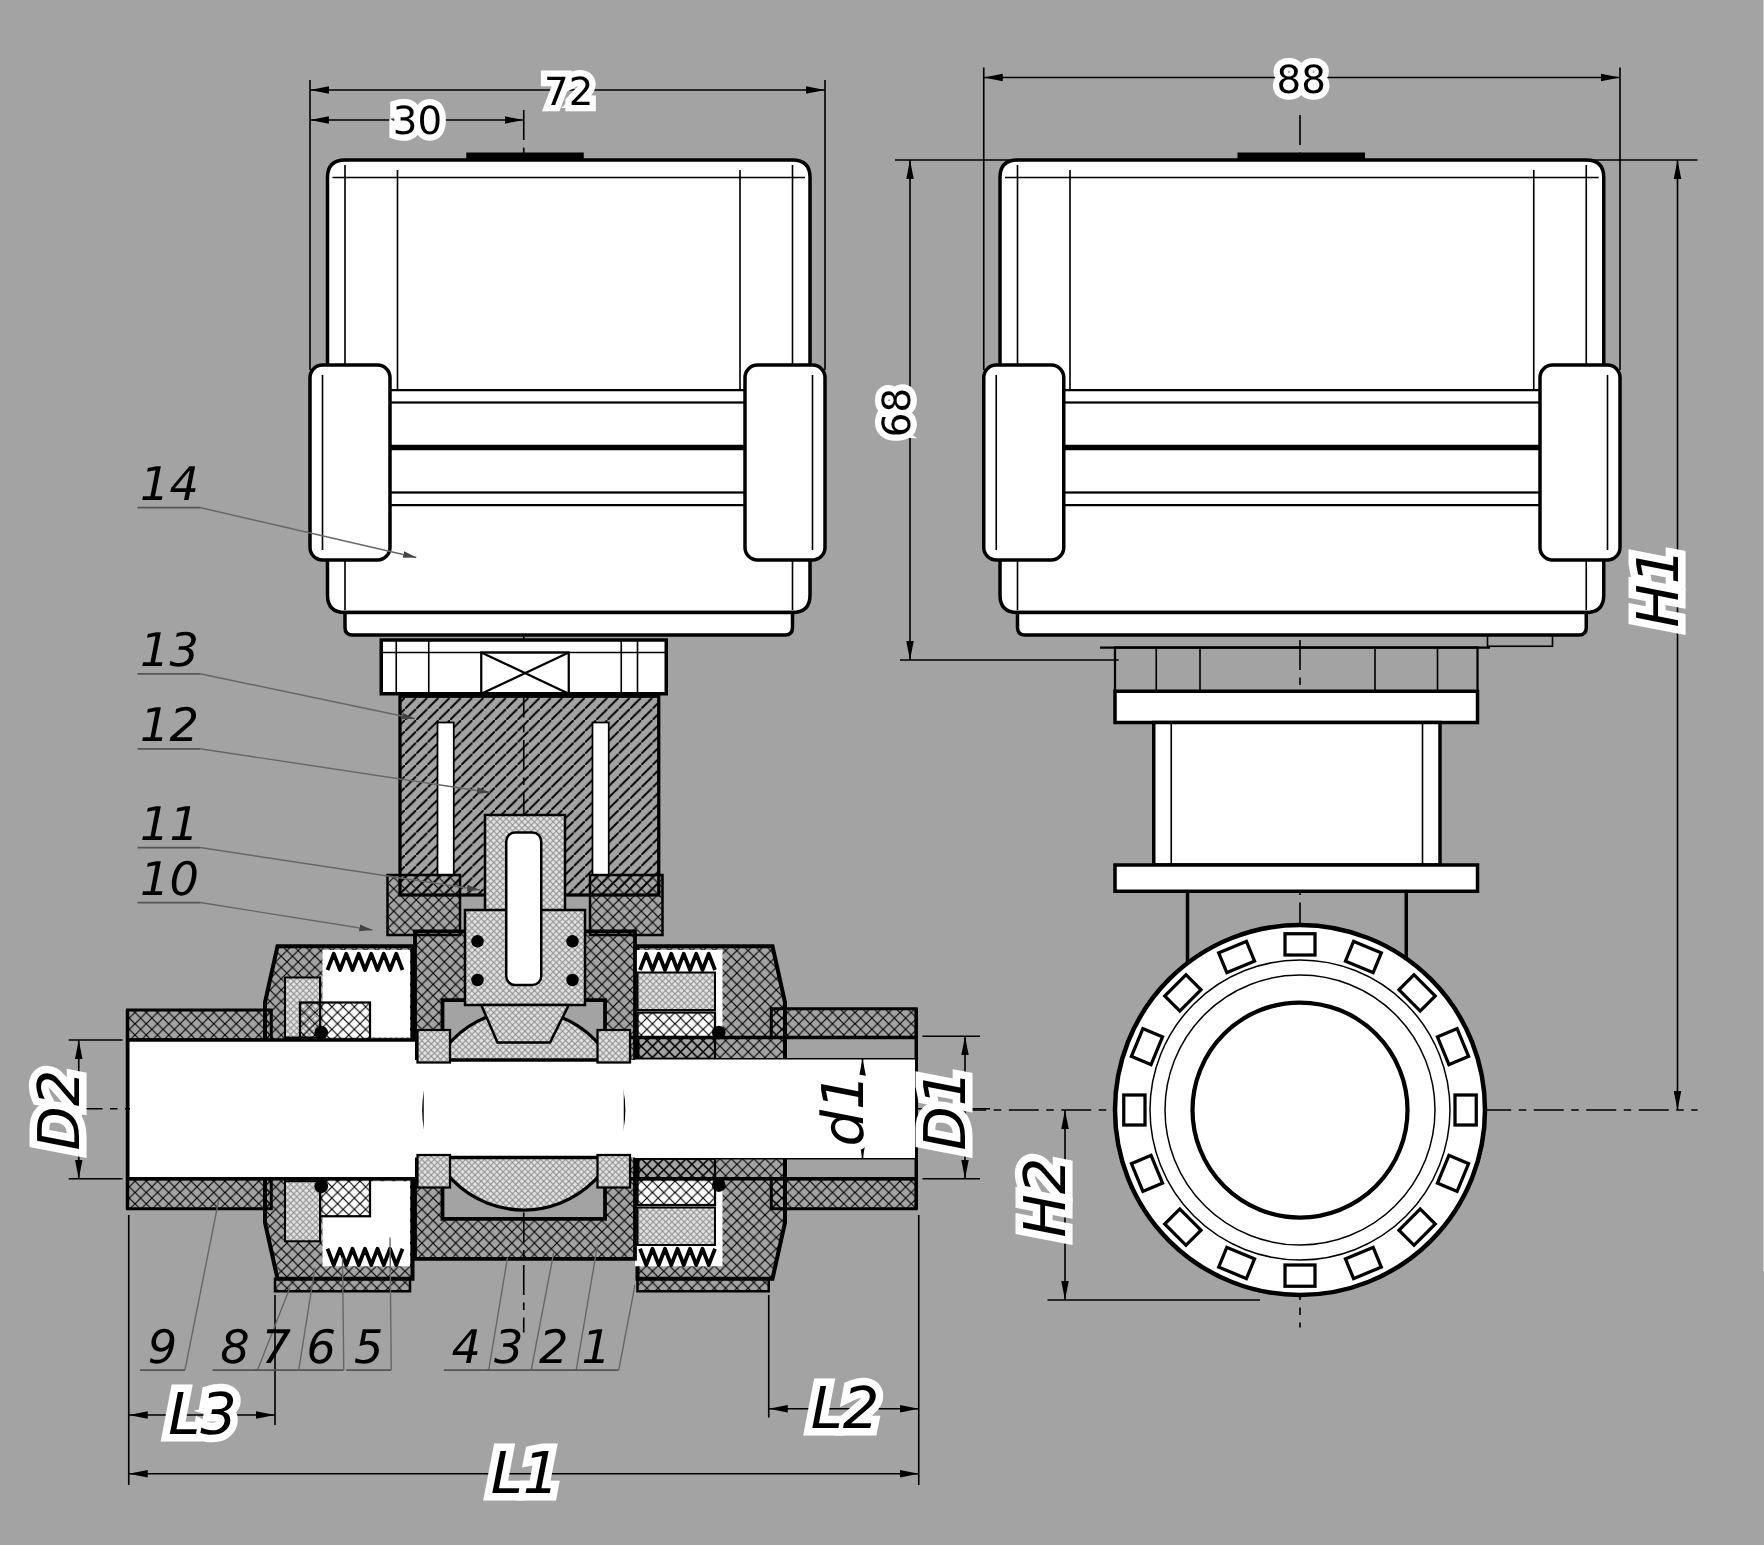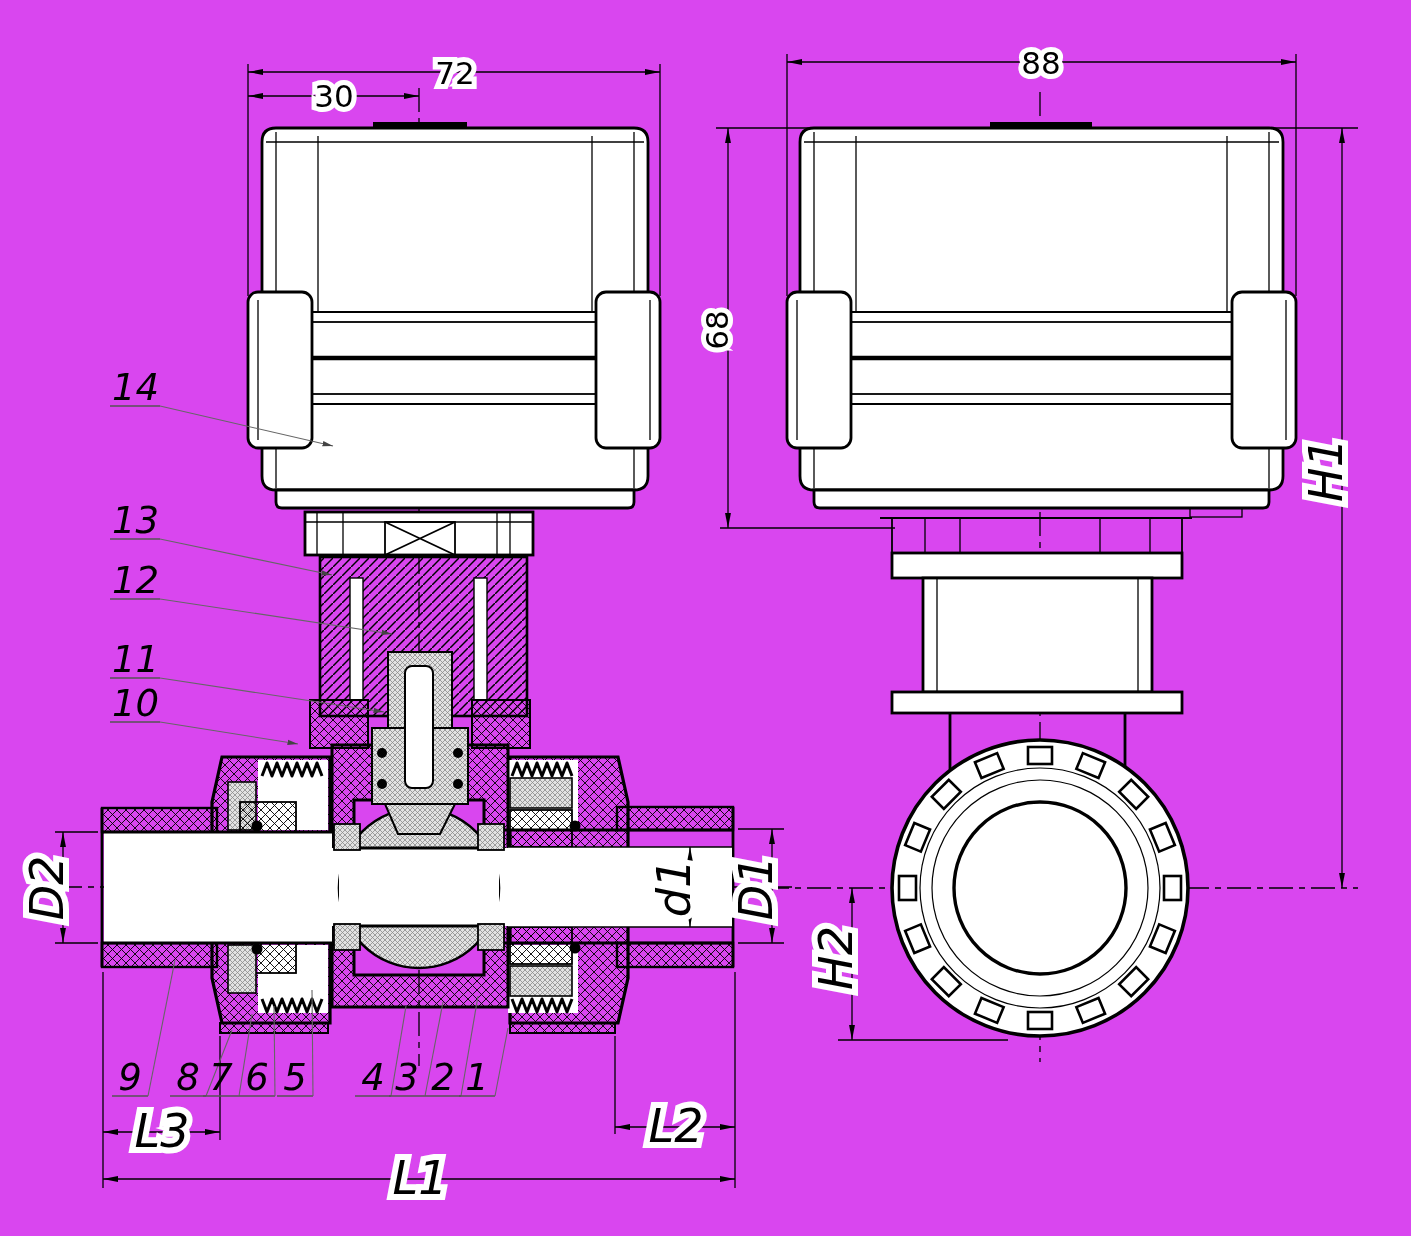--- a/index.html
+++ b/index.html
@@ -1,16 +1,16 @@
 <!DOCTYPE html>
 <html><head>
 <meta charset="utf-8">
 <style>
   html,body{margin:0;padding:0;background:#ffffff;}
-  .stage{width:1411px;height:1236px;position:relative;background:#d946ef;overflow:hidden;}
+  .stage{width:1411px;height:1236px;position:relative;background:#a3a3a3;overflow:hidden;}
   svg{display:block;}
   text{font-family:"DejaVu Sans","Liberation Sans",sans-serif;fill:#000;}
   .dimNum{font-size:31px;paint-order:stroke;stroke:#fff;stroke-width:10px;fill:#000;}
   .dimLet{font-size:46px;font-style:italic;paint-order:stroke;stroke:#fff;stroke-width:12px;fill:#000;}
   .partNum{font-size:37px;font-style:italic;fill:#000;}
   .o2{stroke:#000;stroke-width:2.8;fill:none;}
   .o2f{stroke:#000;stroke-width:2.8;fill:#fff;}
   .o1{stroke:#000;stroke-width:1.3;fill:none;}
   .o15{stroke:#000;stroke-width:1.8;fill:none;}
   .heavy{stroke:#000;stroke-width:4.4;fill:none;}

